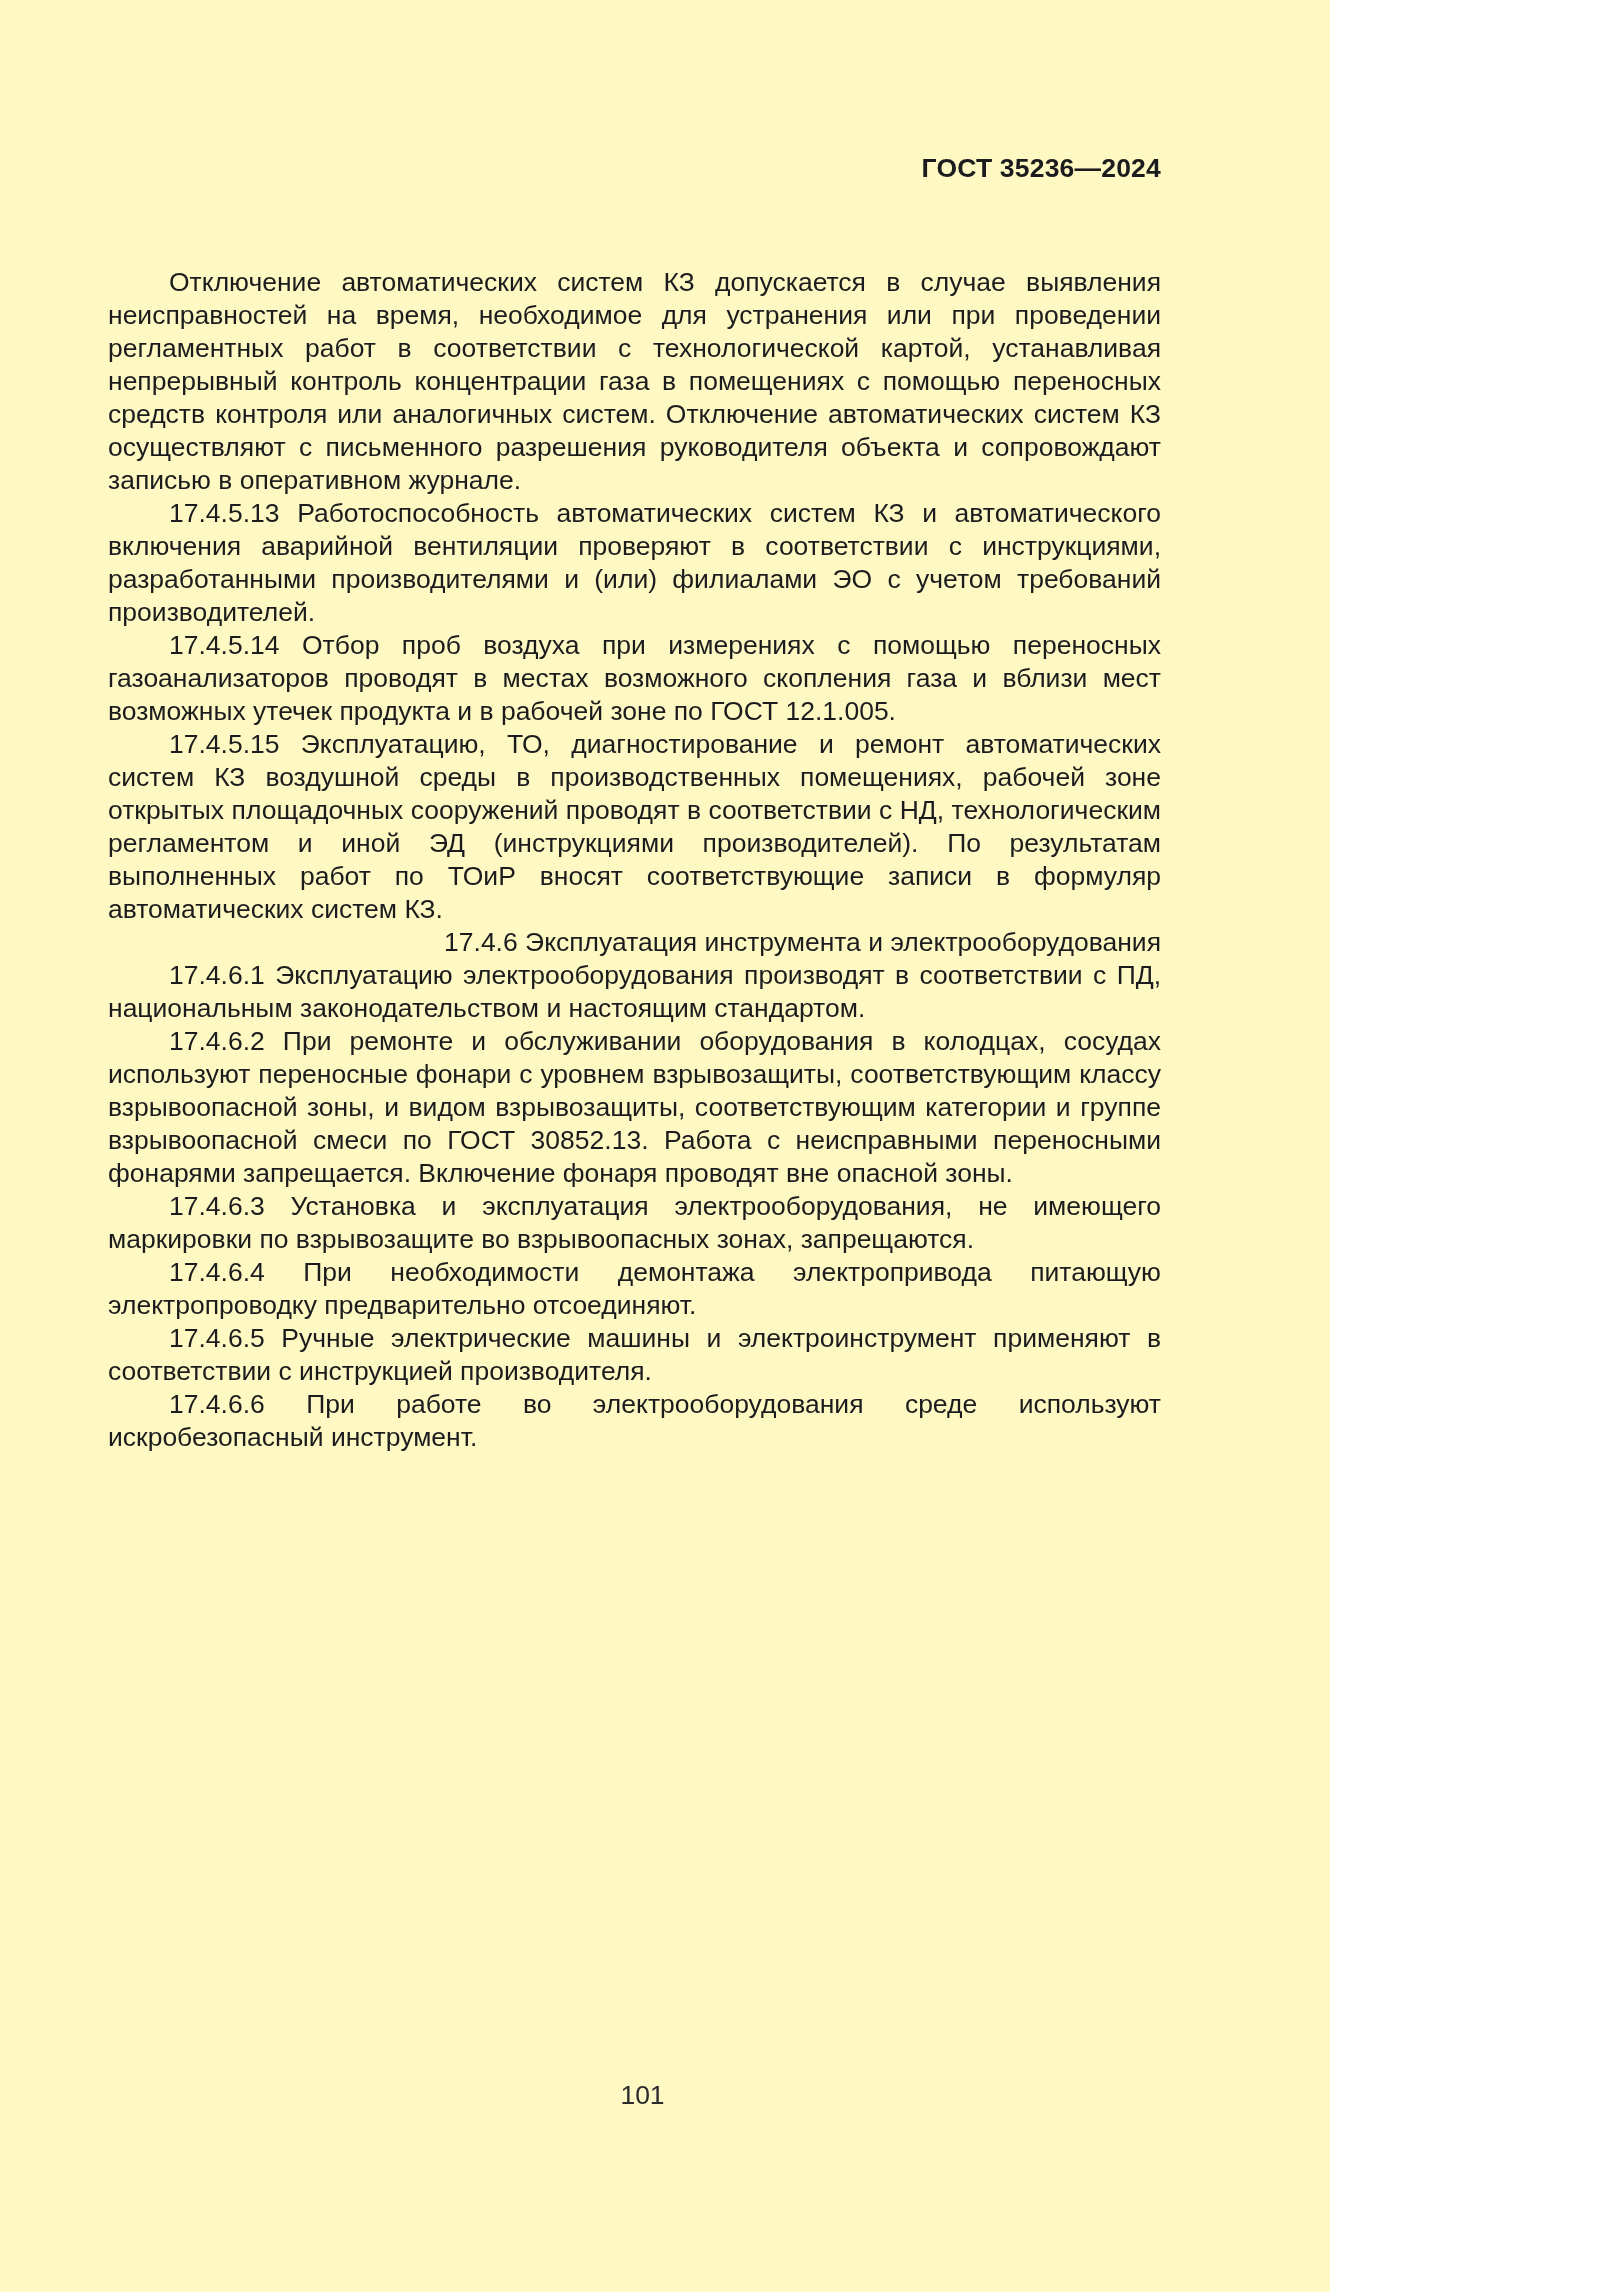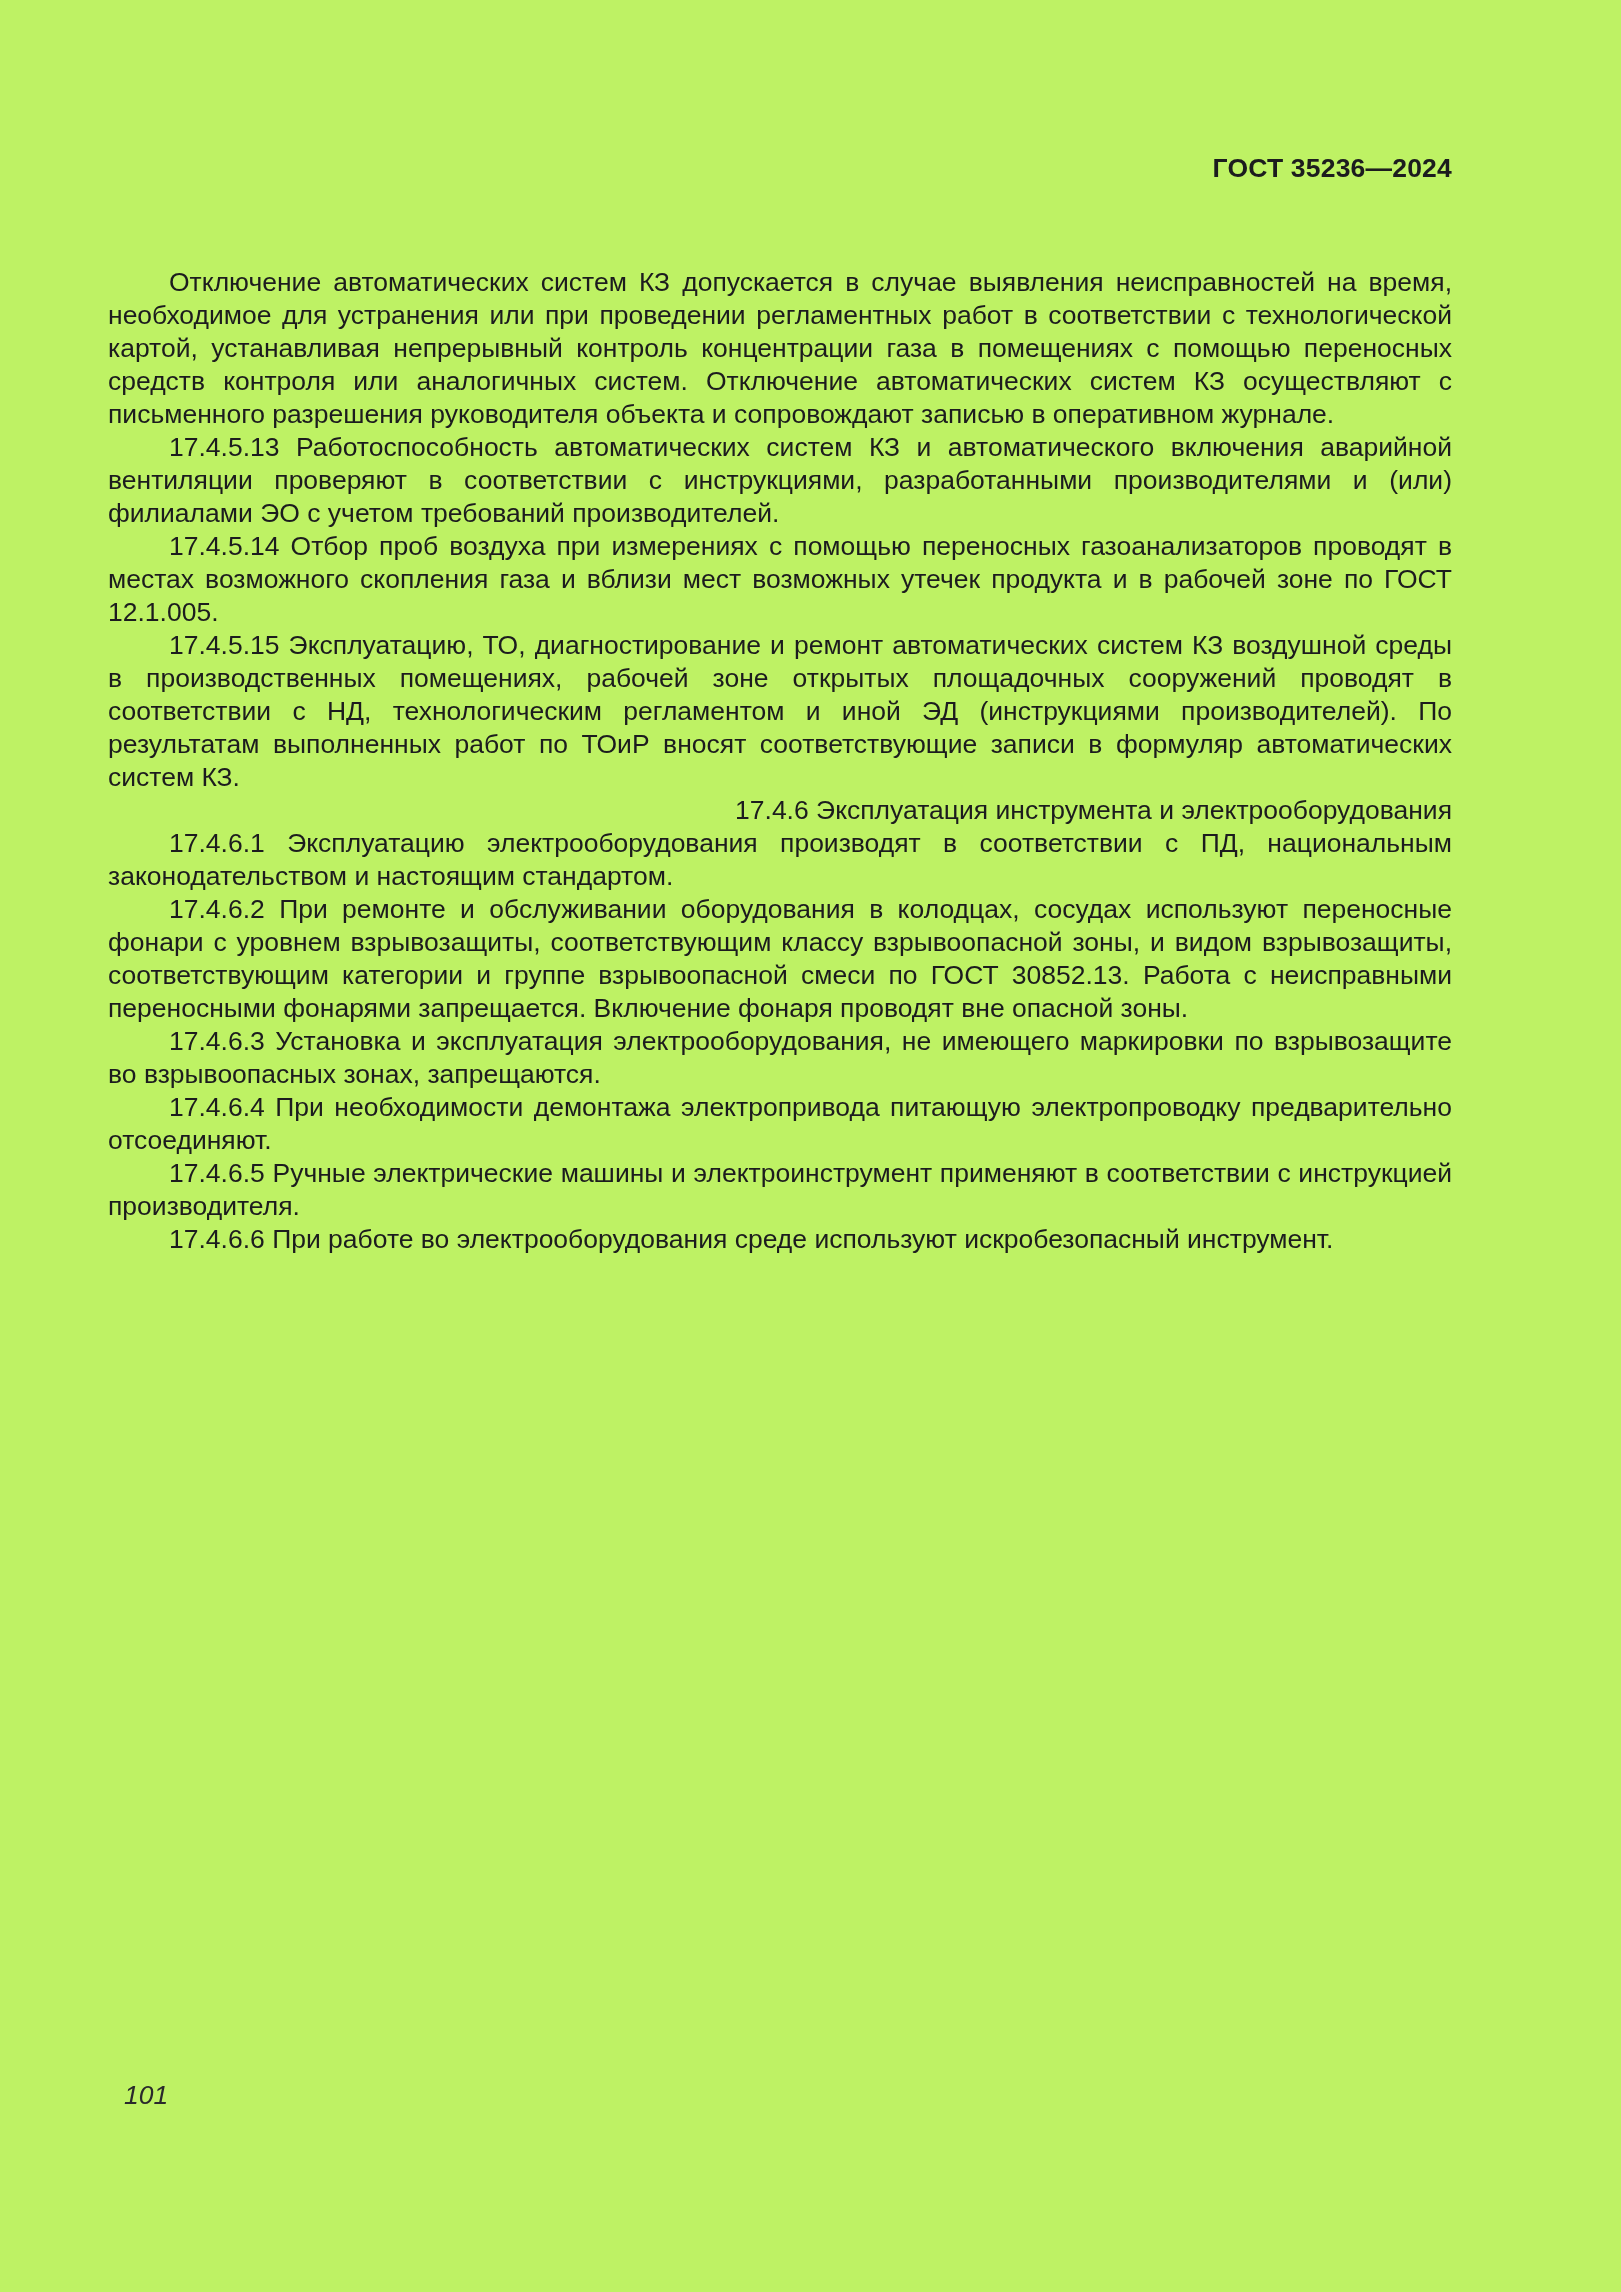--- a/index.html
+++ b/index.html
@@ -1,21 +1,21 @@
 <!DOCTYPE html>
 <html lang="ru"><head>
 <meta charset="utf-8">
 <style>
   * { margin: 0; padding: 0; box-sizing: border-box; }
   html, body { background: #ffffff; }
   .page {
     position: relative;
-    width: 1621px;
+    width: 1330px;
     height: 2293px;
-    background: #bef264;
+    background: #fef9c3;
     font-family: "Liberation Sans", sans-serif;
     color: #1c1c1e;
     overflow: hidden;
   }
   .doc-header {
     position: absolute;
     top: 153px;
     left: 124px;
     right: 169px;
     text-align: right;
@@ -40,24 +40,23 @@
   }
   .para.heading {
     font-weight: 400;
     text-align: right;
   }
   .doc-footer {
     position: absolute;
     top: 2080px;
     left: 124px;
     right: 169px;
-    text-align: left;
+    text-align: center;
     font-size: 26.5px;
     color: #2a2a2c;
-    font-style: italic;
   }
 </style>
 </head>
 <body>
 
 <div class="page">
 
   <div class="doc-header">
     <span>ГОСТ 35236—2024</span>
   </div>

